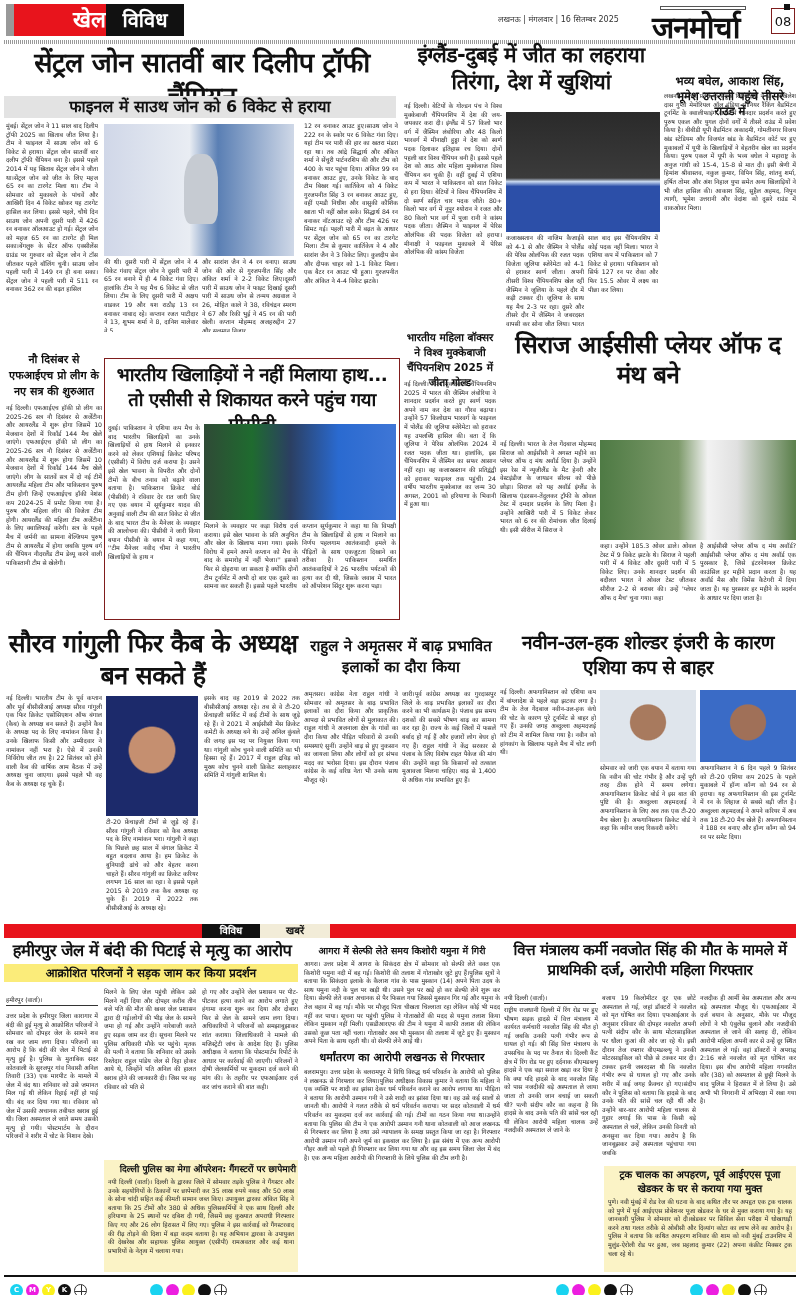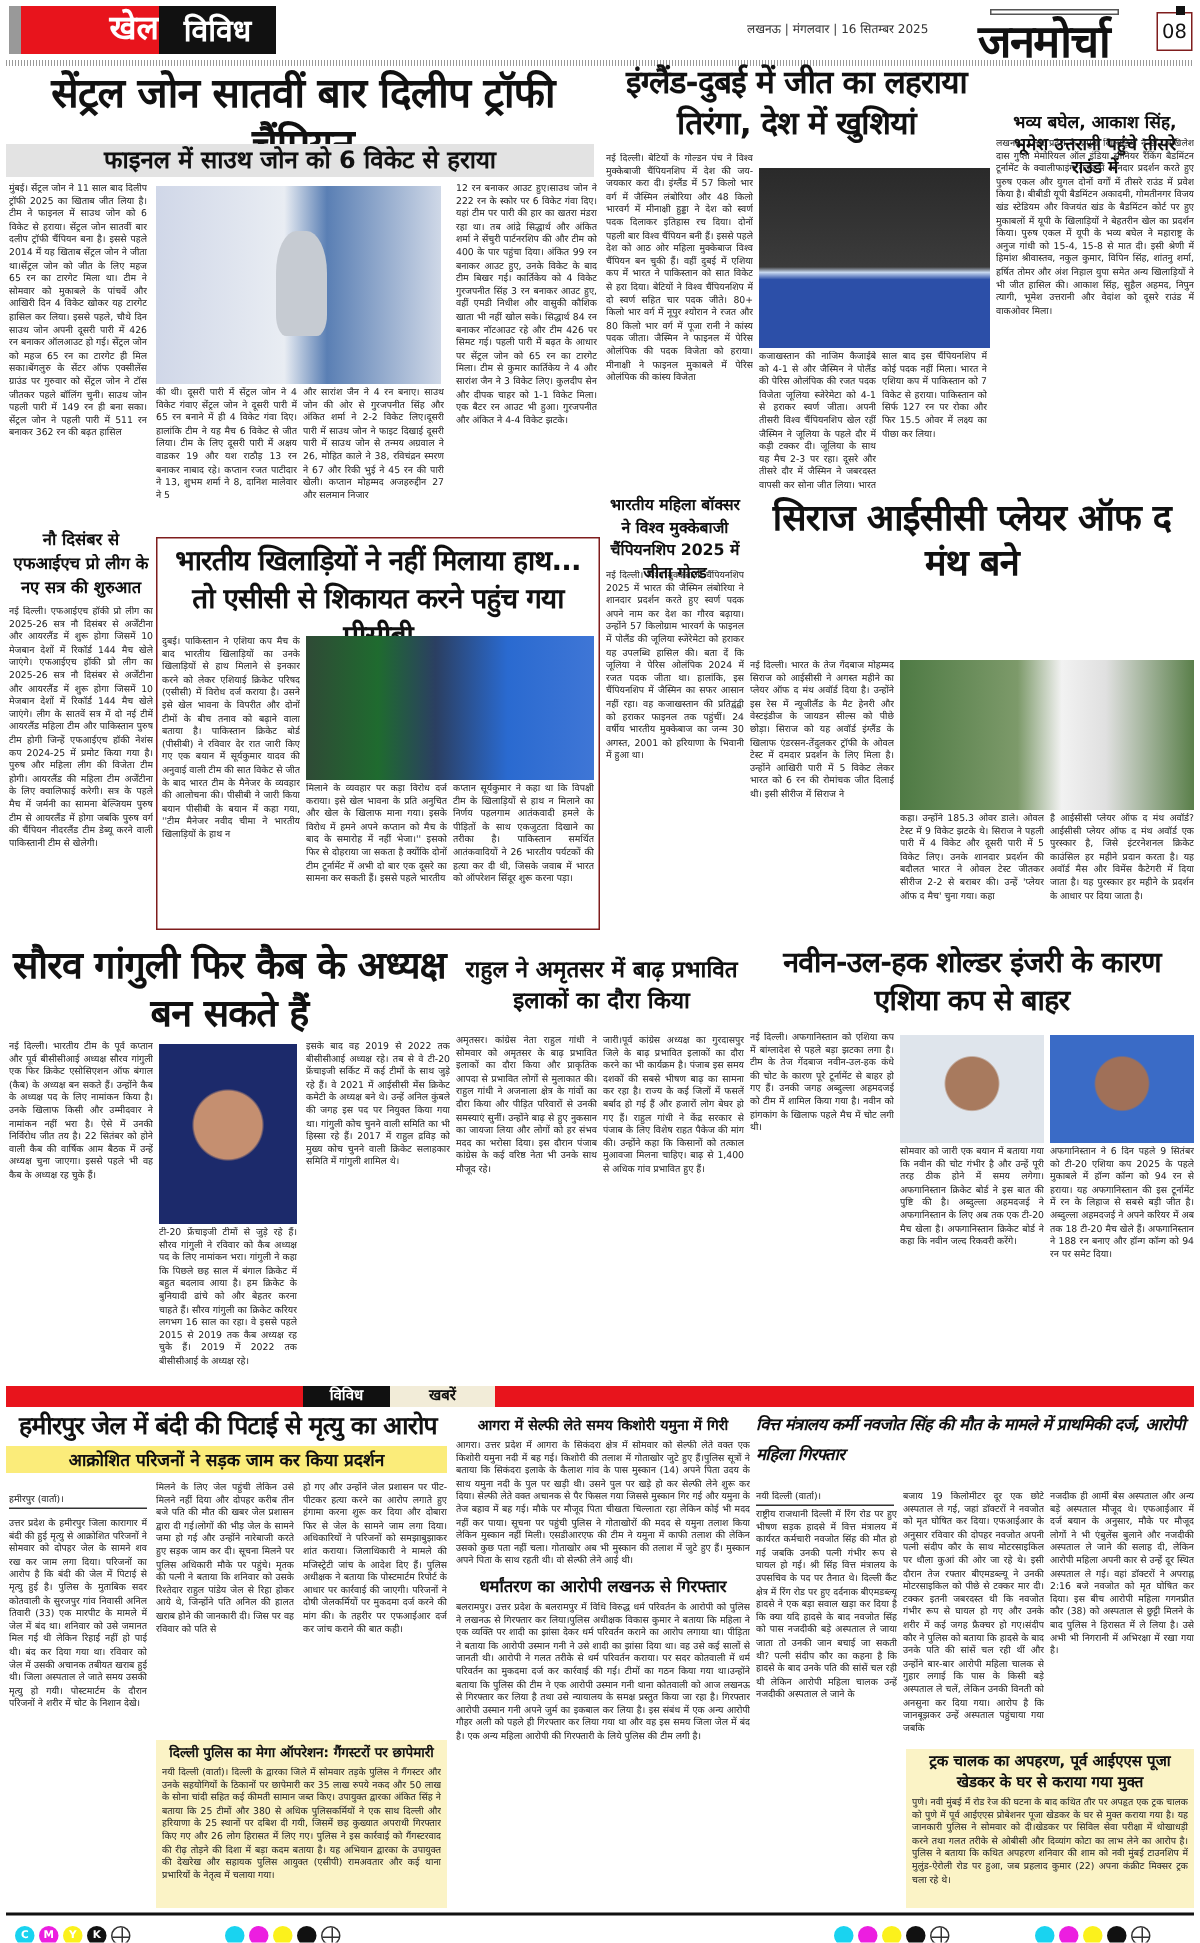--- a/index.html
+++ b/index.html
@@ -88,29 +88,29 @@
 <div class="abs" style="left:260px;top:924px;width:70px;height:14px;background:#f2ecd8;color:#111;font-size:10px;font-weight:bold;text-align:center;line-height:14px;">खबरें</div>
 
 <div class="abs" style="left:4px;top:940px;width:296px;font-size:16.5px;font-weight:bold;line-height:22px;text-align:center;letter-spacing:-0.5px;">हमीरपुर जेल में बंदी की पिटाई से मृत्यु का आरोप</div>
 <div class="abs" style="left:4px;top:964px;width:294px;height:18px;background:#fbec7a;font-size:11.5px;font-weight:bold;text-align:center;line-height:18px;">आक्रोशित परिजनों ने सड़क जाम कर किया प्रदर्शन</div>
 <div class="abs body-text" style="left:6px;top:996px;width:92px;border-bottom:1px solid #333;">हमीरपुर (वार्ता)।</div>
 <div class="abs body-text" style="left:6px;top:1012px;width:92px;height:258px;">उत्तर प्रदेश के हमीरपुर जिला कारागार में बंदी की हुई मृत्यु से आक्रोशित परिजनों ने सोमवार को दोपहर जेल के सामने शव रख कर जाम लगा दिया। परिजनों का आरोप है कि बंदी की जेल में पिटाई से मृत्यु हुई है। पुलिस के मुताबिक सदर कोतवाली के सुरजपुर गांव निवासी अनिल तिवारी (33) एक मारपीट के मामले में जेल में बंद था। शनिवार को उसे जमानत मिल गई थी लेकिन रिहाई नहीं हो पाई थी। बंद कर दिया गया था। रविवार को जेल में उसकी अचानक तबीयत खराब हुई थी। जिला अस्पताल ले जाते समय उसकी मृत्यु हो गयी। पोस्टमार्टम के दौरान परिजनों ने शरीर में चोट के निशान देखे।</div>
 <div class="abs body-text" style="left:104px;top:988px;width:92px;height:168px;">मिलने के लिए जेल पहुंची लेकिन उसे मिलने नहीं दिया और दोपहर करीब तीन बजे पति की मौत की खबर जेल प्रशासन द्वारा दी गई।लोगों की भीड़ जेल के सामने जमा हो गई और उन्होंने नारेबाजी करते हुए सड़क जाम कर दी। सूचना मिलने पर पुलिस अधिकारी मौके पर पहुंचे। मृतक की पत्नी ने बताया कि शनिवार को उसके रिश्तेदार राहुल पांडेय जेल से रिहा होकर आये थे, जिन्होंने पति अनिल की हालत खराब होने की जानकारी दी। जिस पर वह रविवार को पति से</div>
 <div class="abs body-text" style="left:202px;top:988px;width:96px;height:168px;">हो गए और उन्होंने जेल प्रशासन पर पीट-पीटकर हत्या करने का आरोप लगाते हुए हंगामा करना शुरू कर दिया और दोबारा फिर से जेल के सामने जाम लगा दिया। अधिकारियों ने परिजनों को समझाबुझाकर शांत कराया। जिलाधिकारी ने मामले की मजिस्ट्रेटी जांच के आदेश दिए हैं। पुलिस अधीक्षक ने बताया कि पोस्टमार्टम रिपोर्ट के आधार पर कार्रवाई की जाएगी। परिजनों ने दोषी जेलकर्मियों पर मुकदमा दर्ज करने की मांग की। के तहरीर पर एफआईआर दर्ज कर जांच कराने की बात कही।</div>
 
 <div class="abs" style="left:104px;top:1160px;width:194px;height:112px;background:#fbf3c6;"></div>
-<div class="abs" style="left:106px;top:1162px;width:190px;font-size:9px;font-weight:bold;text-align:center;line-height:14px;">दिल्ली पुलिस का मेगा ऑपरेशन: गैंगस्टरों पर छापेमारी</div>
+<div class="abs" style="left:106px;top:1162px;width:190px;font-size:9px;font-weight:bold;text-align:right;line-height:14px;">दिल्ली पुलिस का मेगा ऑपरेशन: गैंगस्टरों पर छापेमारी</div>
 <div class="abs body-text" style="left:108px;top:1178px;width:186px;height:92px;">नयी दिल्ली (वार्ता)। दिल्ली के द्वारका जिले में सोमवार तड़के पुलिस ने गैंगस्टर और उनके सहयोगियों के ठिकानों पर छापेमारी कर 35 लाख रुपये नकद और 50 लाख के सोना चांदी सहित कई कीमती सामान जब्त किए। उपायुक्त द्वारका अंकित सिंह ने बताया कि 25 टीमों और 380 से अधिक पुलिसकर्मियों ने एक साथ दिल्ली और हरियाणा के 25 स्थानों पर दबिश दी गयी, जिसमें छह कुख्यात अपराधी गिरफ्तार किए गए और 26 लोग हिरासत में लिए गए। पुलिस ने इस कार्रवाई को गैंगस्टरवाद की रीढ़ तोड़ने की दिशा में बड़ा कदम बताया है। यह अभियान द्वारका के उपायुक्त की देखरेख और सहायक पुलिस आयुक्त (एसीपी) रामअवतार और कई थाना प्रभारियों के नेतृत्व में चलाया गया।</div>
 
 <div class="abs" style="left:304px;top:944px;width:196px;font-size:9.5px;font-weight:bold;text-align:center;line-height:14px;">आगरा में सेल्फी लेते समय किशोरी यमुना में गिरी</div>
 <div class="abs body-text" style="left:304px;top:960px;width:196px;height:88px;">आगरा। उत्तर प्रदेश में आगरा के सिकंदरा क्षेत्र में सोमवार को सेल्फी लेते वक्त एक किशोरी यमुना नदी में बह गई। किशोरी की तलाश में गोताखोर जुटे हुए हैं।पुलिस सूत्रों ने बताया कि सिकंदरा इलाके के कैलाश गांव के पास मुस्कान (14) अपने पिता उदय के साथ यमुना नदी के पुल पर खड़ी थी। उसने पुल पर खड़े हो कर सेल्फी लेने शुरू कर दिया। सेल्फी लेते वक्त अचानक से पैर फिसल गया जिससे मुस्कान गिर गई और यमुना के तेज बहाव में बह गई। मौके पर मौजूद पिता चीखता चिल्लाता रहा लेकिन कोई भी मदद नहीं कर पाया। सूचना पर पहुंची पुलिस ने गोताखोरों की मदद से यमुना तलाश किया लेकिन मुस्कान नहीं मिली। एसडीआरएफ की टीम ने यमुना में काफी तलाश की लेकिन उसको कुछ पता नहीं चला। गोताखोर अब भी मुस्कान की तलाश में जुटे हुए हैं। मुस्कान अपने पिता के साथ रहती थी। वो सेल्फी लेने आई थी।</div>
 <div class="abs" style="left:304px;top:1050px;width:196px;font-size:11px;font-weight:bold;text-align:center;line-height:16px;">धर्मांतरण का आरोपी लखनऊ से गिरफ्तार</div>
 <div class="abs body-text" style="left:304px;top:1068px;width:196px;height:200px;">बलरामपुर। उत्तर प्रदेश के बलरामपुर में विधि विरुद्ध धर्म परिवर्तन के आरोपी को पुलिस ने लखनऊ से गिरफ्तार कर लिया।पुलिस अधीक्षक विकास कुमार ने बताया कि महिला ने एक व्यक्ति पर शादी का झांसा देकर धर्म परिवर्तन कराने का आरोप लगाया था। पीड़िता ने बताया कि आरोपी उस्मान गनी ने उसे शादी का झांसा दिया था। वह उसे कई सालों से जानती थी। आरोपी ने गलत तरीके से धर्म परिवर्तन कराया। पर सदर कोतवाली में धर्म परिवर्तन का मुकदमा दर्ज कर कार्रवाई की गई। टीमों का गठन किया गया था।उन्होंने बताया कि पुलिस की टीम ने एक आरोपी उस्मान गनी थाना कोतवाली को आज लखनऊ से गिरफ्तार कर लिया है तथा उसे न्यायालय के समक्ष प्रस्तुत किया जा रहा है। गिरफ्तार आरोपी उस्मान गनी अपने जुर्म का इकबाल कर लिया है। इस संबंध में एक अन्य आरोपी गौहर अली को पहले ही गिरफ्तार कर लिया गया था और वह इस समय जिला जेल में बंद है। एक अन्य महिला आरोपी की गिरफ्तारी के लिये पुलिस की टीम लगी है।</div>
 
-<div class="abs" style="left:504px;top:940px;width:292px;font-size:11px;font-weight:bold;line-height:20px;letter-spacing:-0.4px;font-style:italic;">वित्त मंत्रालय कर्मी नवजोत सिंह की मौत के मामले में प्राथमिकी दर्ज, आरोपी महिला गिरफ्तार</div>
+<div class="abs" style="left:504px;top:940px;width:292px;font-size:15px;font-weight:bold;line-height:20px;text-align:center;letter-spacing:-0.4px;">वित्त मंत्रालय कर्मी नवजोत सिंह की मौत के मामले में प्राथमिकी दर्ज, आरोपी महिला गिरफ्तार</div>
 <div class="abs body-text" style="left:504px;top:994px;width:92px;border-bottom:1px solid #333;">नयी दिल्ली (वार्ता)।</div>
 <div class="abs body-text" style="left:504px;top:1006px;width:94px;height:156px;">राष्ट्रीय राजधानी दिल्ली में रिंग रोड पर हुए भीषण सड़क हादसे में वित्त मंत्रालय में कार्यरत कर्मचारी नवजोत सिंह की मौत हो गई जबकि उनकी पत्नी गंभीर रूप से घायल हो गई। श्री सिंह वित्त मंत्रालय के उपसचिव के पद पर तैनात थे। दिल्ली कैंट क्षेत्र में रिंग रोड पर हुए दर्दनाक बीएमडब्ल्यू हादसे ने एक बड़ा सवाल खड़ा कर दिया है कि क्या यदि हादसे के बाद नवजोत सिंह को पास नजदीकी बड़े अस्पताल ले जाया जाता तो उनकी जान बचाई जा सकती थी? पत्नी संदीप कौर का कहना है कि हादसे के बाद उनके पति की सांसें चल रही थी लेकिन आरोपी महिला चालक उन्हें नजदीकी अस्पताल ले जाने के</div>
 <div class="abs body-text" style="left:602px;top:994px;width:94px;height:168px;">बजाय 19 किलोमीटर दूर एक छोटे अस्पताल ले गई, जहां डॉक्टरों ने नवजोत को मृत घोषित कर दिया। एफआईआर के अनुसार रविवार की दोपहर नवजोत अपनी पत्नी संदीप कौर के साथ मोटरसाइकिल पर धौला कुआं की ओर जा रहे थे। इसी दौरान तेज रफ्तार बीएमडब्ल्यू ने उनकी मोटरसाइकिल को पीछे से टक्कर मार दी। टक्कर इतनी जबरदस्त थी कि नवजोत गंभीर रूप से घायल हो गए और उनके शरीर में कई जगह फ्रैक्चर हो गए।संदीप कौर ने पुलिस को बताया कि हादसे के बाद उनके पति की सांसें चल रही थीं और उन्होंने बार-बार आरोपी महिला चालक से गुहार लगाई कि पास के किसी बड़े अस्पताल ले चलें, लेकिन उनकी विनती को अनसुना कर दिया गया। आरोप है कि जानबूझकर उन्हें अस्पताल पहुंचाया गया जबकि</div>
 <div class="abs body-text" style="left:700px;top:994px;width:96px;height:168px;">नजदीक ही आर्मी बेस अस्पताल और अन्य बड़े अस्पताल मौजूद थे। एफआईआर में दर्ज बयान के अनुसार, मौके पर मौजूद लोगों ने भी एंबुलेंस बुलाने और नजदीकी अस्पताल ले जाने की सलाह दी, लेकिन आरोपी महिला अपनी कार से उन्हें दूर स्थित अस्पताल ले गई। वहां डॉक्टरों ने अपराह्न 2:16 बजे नवजोत को मृत घोषित कर दिया। इस बीच आरोपी महिला गगनप्रीत कौर (38) को अस्पताल से छुट्टी मिलने के बाद पुलिस ने हिरासत में ले लिया है। उसे अभी भी निगरानी में अभिरक्षा में रखा गया है।</div>
 
 <div class="abs" style="left:604px;top:1166px;width:192px;height:106px;background:#fbf3c6;"></div>
 <div class="abs" style="left:606px;top:1168px;width:188px;font-size:10px;font-weight:bold;text-align:center;line-height:14px;">ट्रक चालक का अपहरण, पूर्व आईएएस पूजा खेडकर के घर से कराया गया मुक्त</div>
 <div class="abs body-text" style="left:608px;top:1198px;width:184px;height:72px;">पुणे। नवी मुंबई में रोड रेज की घटना के बाद कथित तौर पर अपहृत एक ट्रक चालक को पुणे में पूर्व आईएएस प्रोबेशनर पूजा खेडकर के घर से मुक्त कराया गया है। यह जानकारी पुलिस ने सोमवार को दी।खेडकर पर सिविल सेवा परीक्षा में धोखाधड़ी करने तथा गलत तरीके से ओबीसी और दिव्यांग कोटा का लाभ लेने का आरोप है।पुलिस ने बताया कि कथित अपहरण शनिवार की शाम को नवी मुंबई टाउनशिप में मुलुंड-ऐरोली रोड पर हुआ, जब प्रहलाद कुमार (22) अपना कंक्रीट मिक्सर ट्रक चला रहे थे।</div>
 
 <div class="abs" style="left:4px;top:1275px;width:792px;height:2px;background:#111;"></div>

